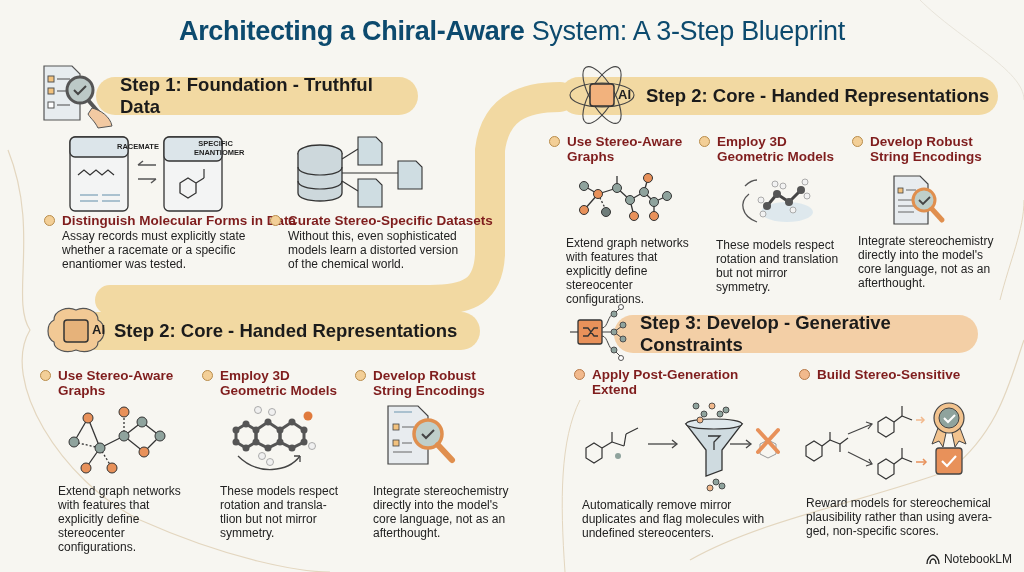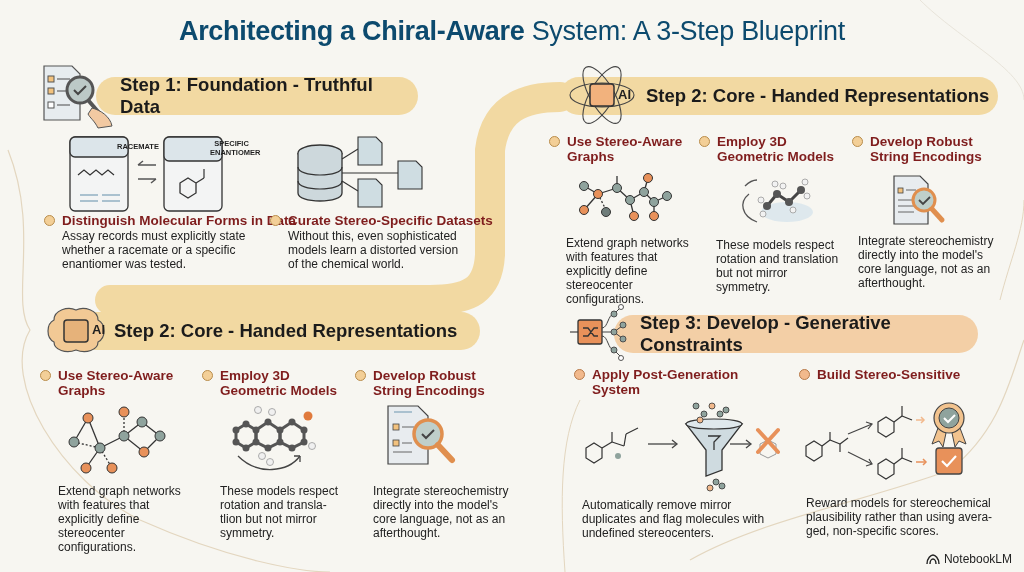--- a/index.html
+++ b/index.html
@@ -88,21 +88,21 @@
   <line x1="34" y1="60" x2="52" y2="60" stroke="#aac1cf" stroke-width="2"></line>
   <line x1="12" y1="66" x2="30" y2="66" stroke="#aac1cf" stroke-width="2"></line>
   <line x1="34" y1="66" x2="52" y2="66" stroke="#aac1cf" stroke-width="2"></line>
   <path d="M70 30 h18 M70 30 l5 -4" stroke="#555" stroke-width="1.5" fill="none"></path>
   <path d="M88 44 h-18 M88 44 l-5 4" stroke="#555" stroke-width="1.5" fill="none"></path>
   <polygon points="112,48 120,43 128,48 128,58 120,63 112,58" fill="none" stroke="#333" stroke-width="1.3"></polygon>
   <line x1="128" y1="48" x2="136" y2="43" stroke="#333" stroke-width="1.2"></line>
   <line x1="136" y1="43" x2="136" y2="34" stroke="#333" stroke-width="1.2"></line>
 </svg>
 <div class="abs" style="left:72px; top:142px; width:56px; text-align:center; font-size:7.5px; font-weight:bold;margin-left:17px;">RACEMATE</div>
-<div class="abs" style="left:166px; top:139px; width:71px; text-align:center; font-size:7.5px; font-weight:bold; line-height:9px;margin-left:16px;">SPECIFIC ENANTIOMER</div>
+<div class="abs" style="left:166px; top:139px; width:71px; text-align:center; font-size:7.5px; font-weight:bold; line-height:9px;">SPECIFIC ENANTIOMER</div>
 
 <div class="bullet-title" style="left:62px; top:213px; width:240px;">
   <span class="dot"></span>
   <span>Distinguish Molecular Forms in Data</span>
 </div>
 <div class="desc" style="left:62px; top:229px; width:200px;">Assay records must explicitly state whether a racemate or a specific enantiomer was tested.</div>
 
 <svg class="icon-box" style="left:292px; top:135px;" width="150" height="75" viewBox="0 0 150 75">
   <ellipse cx="28" cy="18" rx="22" ry="8" fill="#cdd8dc" stroke="#333" stroke-width="1.3"></ellipse>
   <path d="M6 18 v40 c0 5 10 8 22 8 c12 0 22 -3 22 -8 v-40" fill="#cdd8dc" stroke="#333" stroke-width="1.3"></path>
@@ -344,21 +344,21 @@
       <circle cx="55" cy="23" r="3" fill="#8fa39d"></circle>
       <circle cx="55" cy="37" r="3" fill="#8fa39d"></circle>
       <circle cx="46" cy="48" r="3" fill="#8fa39d"></circle>
       <circle cx="53" cy="56" r="2.5" fill="#fff"></circle>
     </g>
 </svg>
 
 <div class="bullet-title" style="left:592px; top:367px; width:180px;">
   <span class="dot orange"></span>
   <div>Apply Post-Generation</div>
-  <div>System</div>
+  <div>Extend</div>
 </div>
 <div class="bullet-title" style="left:817px; top:367px; width:180px;">
   <span class="dot orange"></span>
   <div>Build Stereo-Sensitive</div>
 </div>
 
 <svg class="icon-box" style="left:580px; top:400px;" width="200" height="92" viewBox="0 0 200 92">
   <polygon points="6,48 14,43 22,48 22,58 14,63 6,58" fill="none" stroke="#333" stroke-width="1.2"></polygon>
   <line x1="22" y1="48" x2="32" y2="42" stroke="#333" stroke-width="1.2"></line>
   <line x1="32" y1="42" x2="32" y2="32" stroke="#333" stroke-width="1.2"></line>

